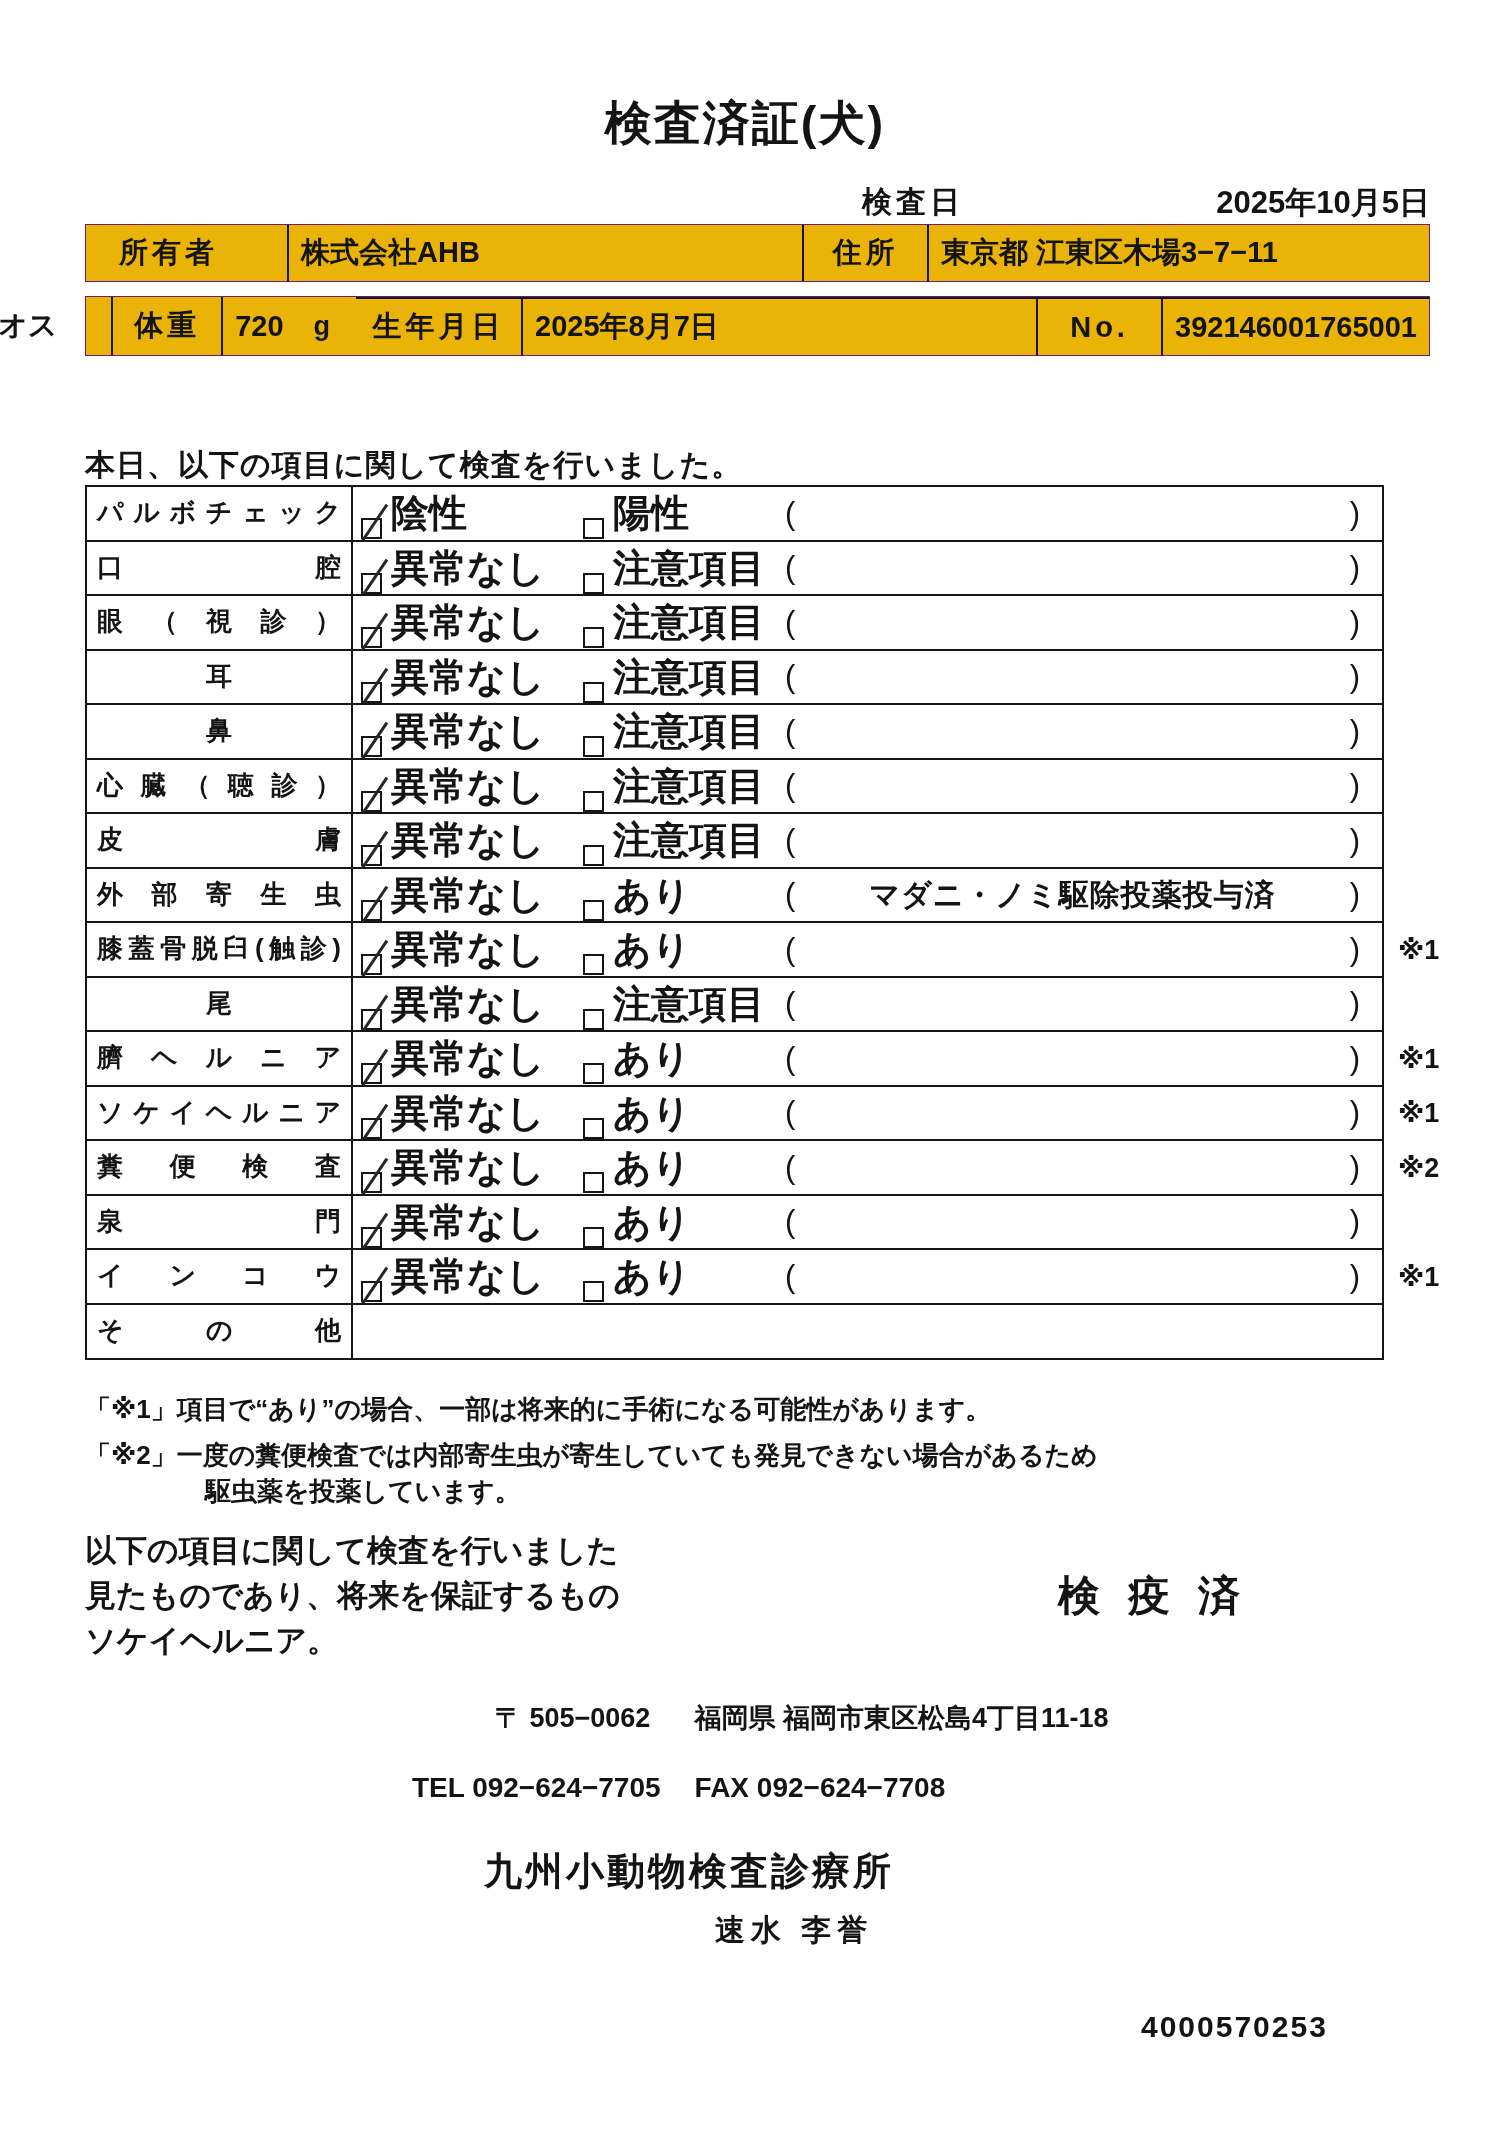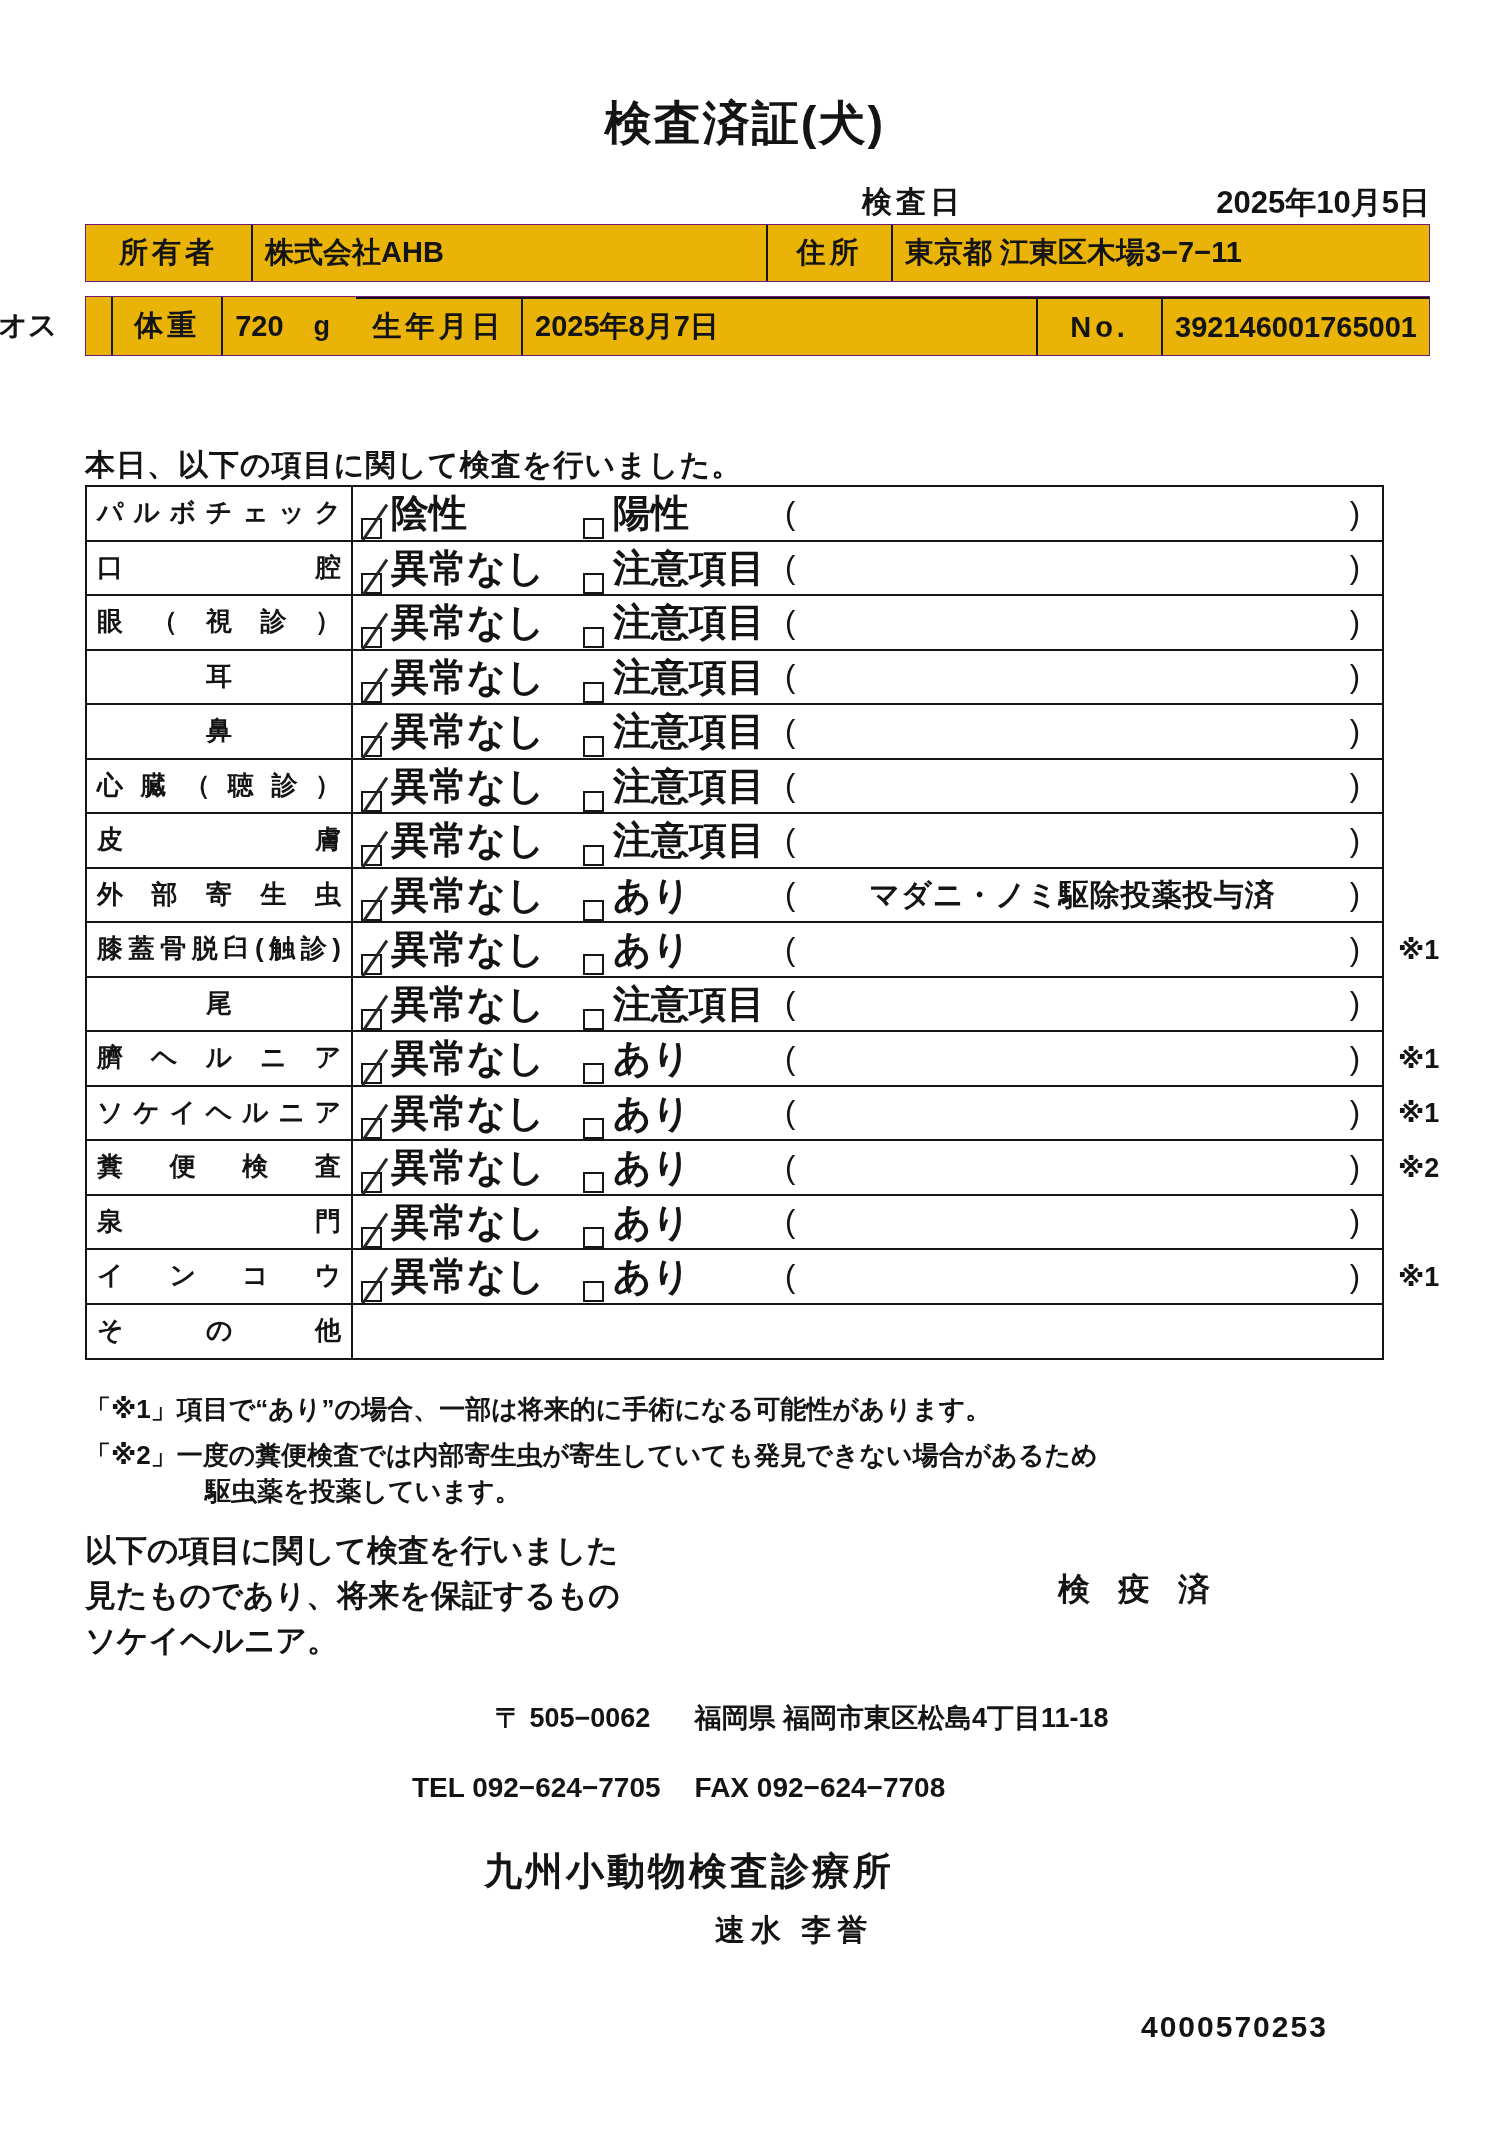--- a/index.html
+++ b/index.html
@@ -38,39 +38,39 @@
   .opt.o1{flex:0 0 222px;}
   .opt.o2{flex:0 0 202px;}
   .cb{position:relative;box-sizing:border-box;width:21px;height:21px;border:2.5px solid #161616;margin-right:9px;flex:0 0 auto;}
   .cb.checked::after{content:"";position:absolute;width:60px;height:2.6px;background:#262626;left:-23px;top:8px;transform:rotate(-56deg);}
   .par{font-size:31px;font-weight:400;}
   .finding{flex:1;text-align:center;font-size:30px;font-weight:700;letter-spacing:1px;white-space:nowrap;overflow:hidden;}
   .inote{position:absolute;left:1313px;top:0;height:100%;display:flex;align-items:center;font-size:27px;font-weight:700;white-space:nowrap;}
   
   .fn{font-size:26px;font-weight:600;white-space:nowrap;}
   .disc{font-size:31px;font-weight:700;line-height:45px;white-space:nowrap;}
-  .stamp{left:1058px;top:1568px;font-size:32px;font-weight:600;letter-spacing:28px;white-space:nowrap;}
+  .stamp{left:1058px;top:1568px;font-size:42px;font-weight:600;letter-spacing:28px;white-space:nowrap;}
   .addr{left:495px;top:1700px;font-size:27px;font-weight:600;display:flex;gap:44px;white-space:nowrap;}
   .tel{left:412px;top:1772px;font-size:28px;font-weight:600;display:flex;gap:34px;white-space:nowrap;}
   .clinic{left:484px;top:1846px;font-size:38px;font-weight:700;letter-spacing:3px;white-space:nowrap;}
   .vet{left:715px;top:1910px;font-size:30px;font-weight:700;letter-spacing:6px;white-space:nowrap;}
   .serial{left:1141px;top:2010px;font-size:30px;font-weight:600;letter-spacing:2px;}
 </style>
 </head>
 <body>
 
 <div class="page">
 
   <div class="abs title">検査済証(犬)</div>
   <div class="abs date-label">検査日</div>
   <div class="abs date-value">2025年10月5日</div>
 
   <div class="trow" style="left:85px;top:224px;width:1345px;height:58px;">
     <div class="tc lbl first" style="flex:0 0 165px;">所有者</div>
-    <div class="tc" style="flex:0 0 515px;">株式会社AHB</div>
+    <div class="tc" style="flex:0 0 515px;margin-left:36px;">株式会社AHB</div>
     <div class="tc lbl" style="flex:0 0 125px;">住所</div>
     <div class="tc" style="flex:1;">東京都 江東区木場3−7−11</div>
   </div>
 
   <div class="trow t2" style="left:85px;top:296px;width:1345px;">
     <div class="t2row">
       <div class="tc lbl first" style="flex:0 0 165px;">種類</div>
       <div class="tc" style="flex:0 0 515px;">トイ・プードル</div>
       <div class="tc lbl" style="flex:0 0 125px;padding-left:36px;">性別</div>
       <div class="tc" style="flex:0 0 127px;">オス</div>

